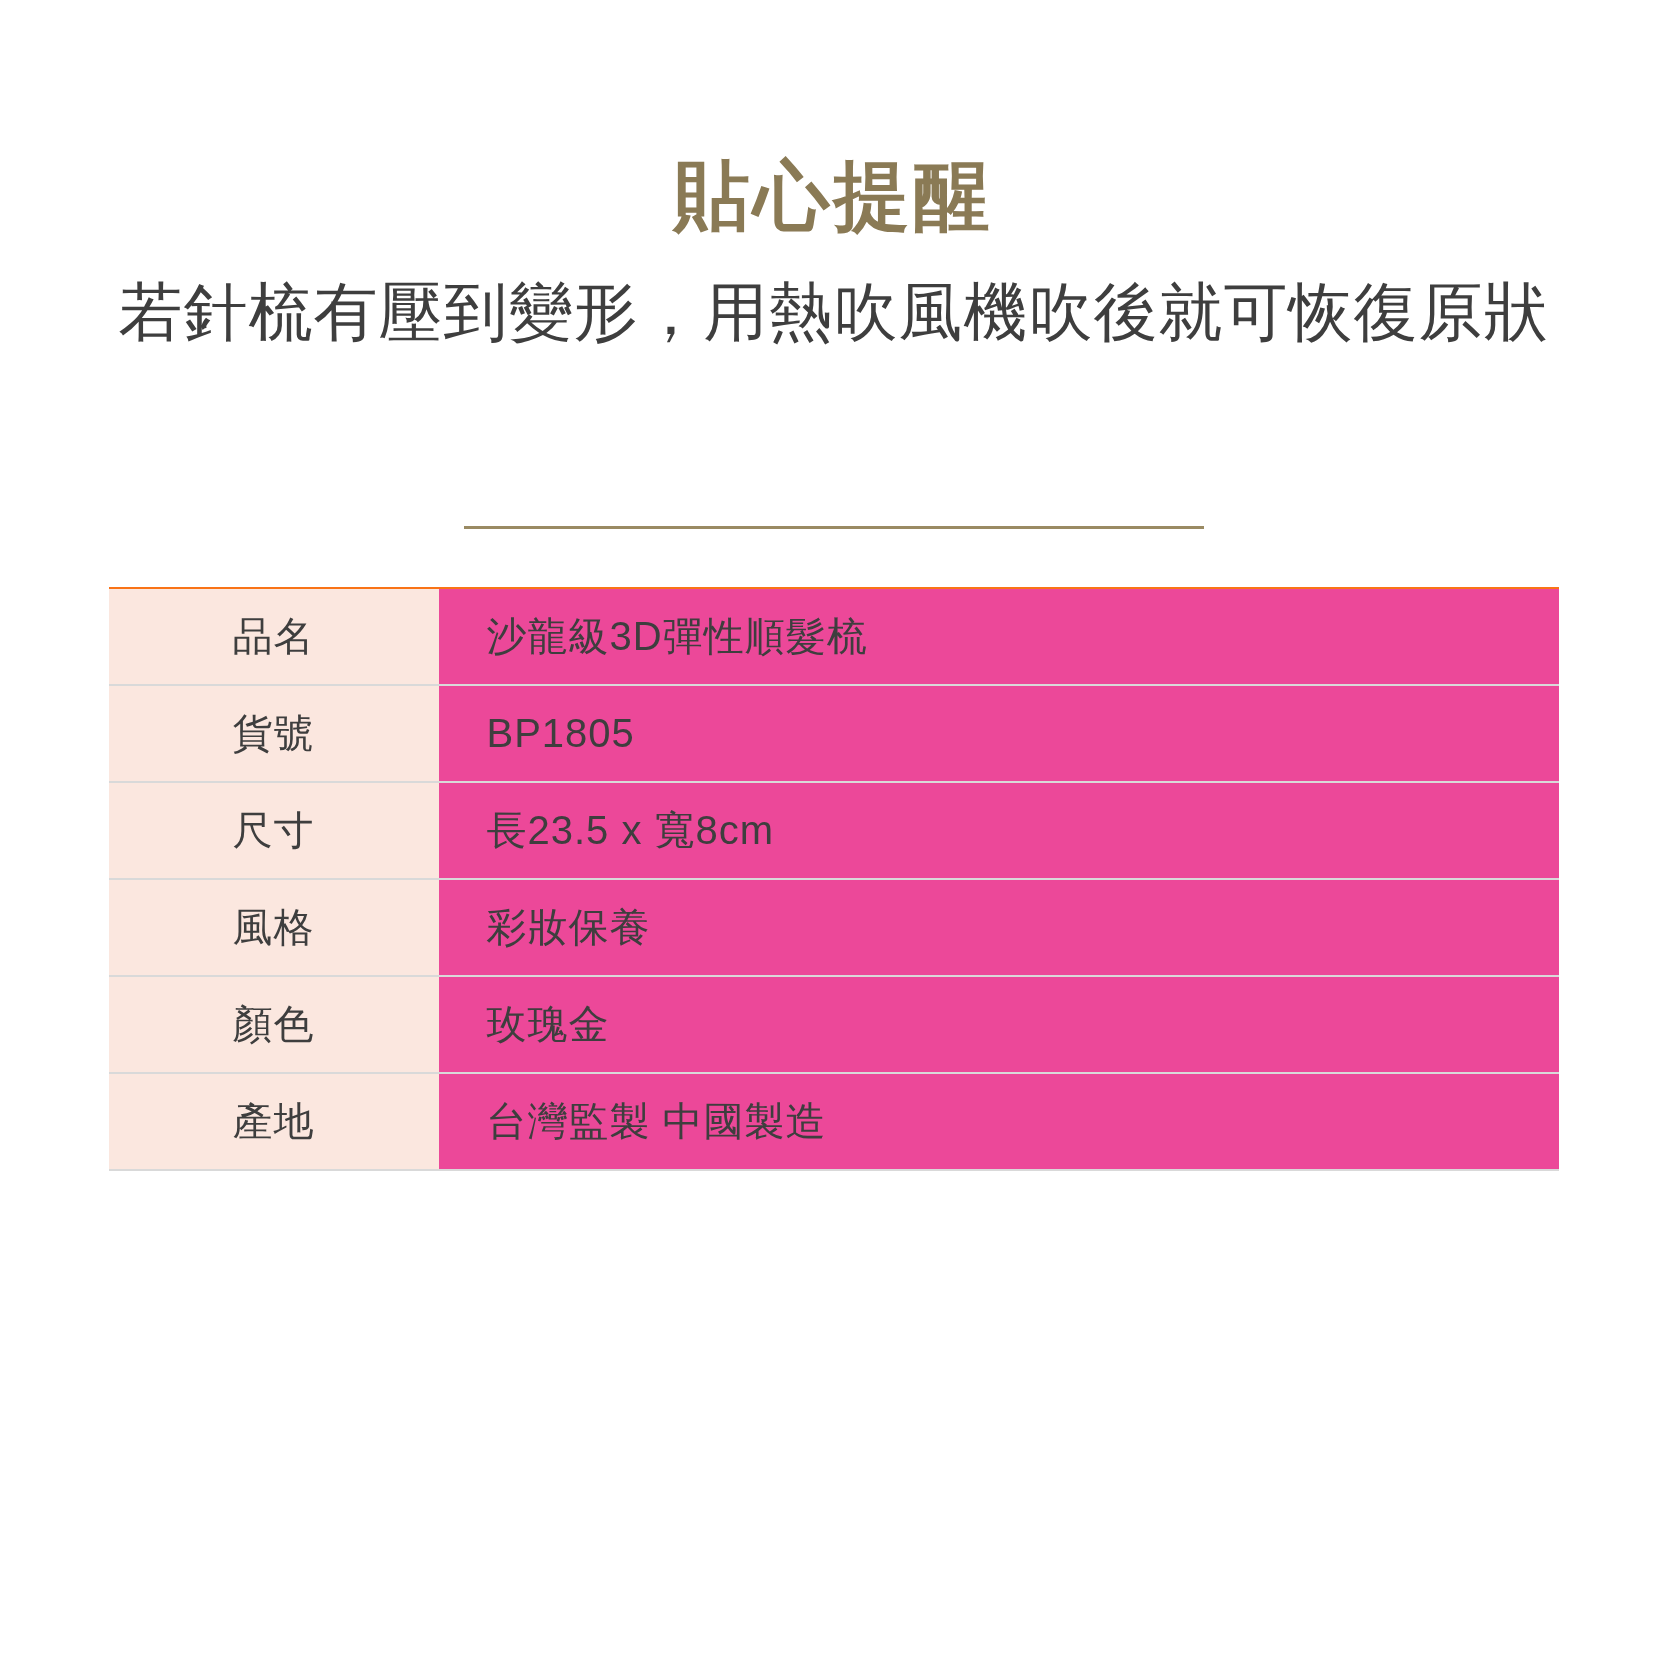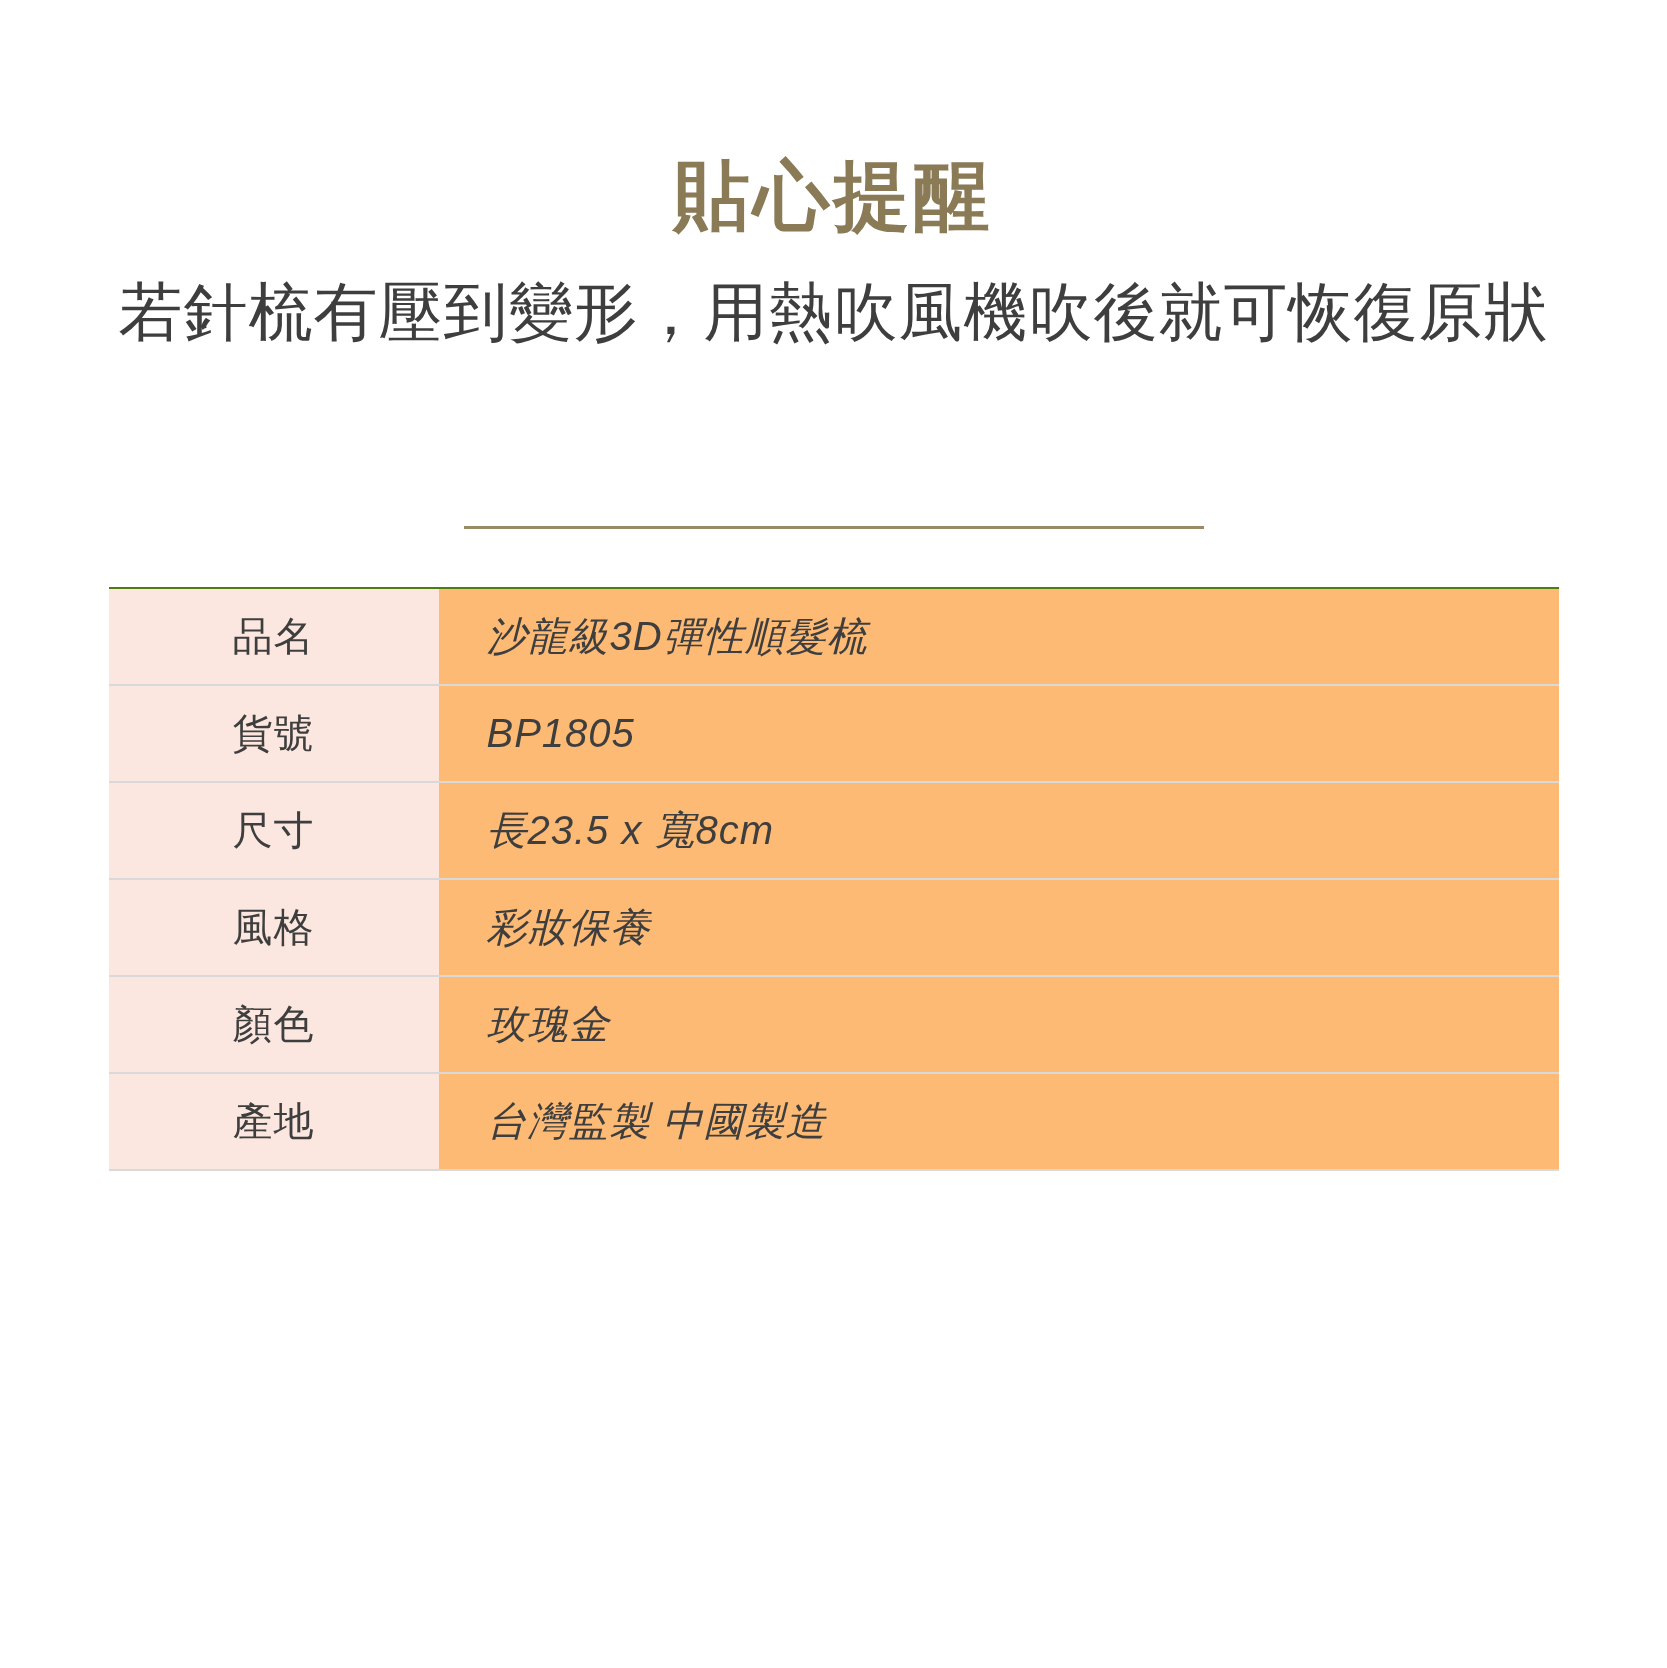--- a/index.html
+++ b/index.html
@@ -76,37 +76,36 @@
   }
   table.spec-table {
     width: 100%;
     border-collapse: collapse;
     table-layout: fixed;
   }
   table.spec-table tr {
     height: 97px;
   }
   table.spec-table td {
-    border-top: 2px solid #4d7c0f;
+    border-top: 2px solid #f97316;
     border-bottom: 2px solid #d9d9d9;
     vertical-align: middle;
     font-size: 40px;
     color: #3e3e3e;
     letter-spacing: 1px;
   }
   td.spec-label {
     width: 330px;
     background: #fbe7df;
     text-align: center;
     padding: 0;
   }
   td.spec-value {
     padding-left: 48px;
-    background: #fdba74;
-    font-style: italic;
+    background: #ec4899;
   }
 </style>
 </head>
 <body>
 
 <div class="page">
 
   <section class="notice">
     <h1 class="notice-title">貼心提醒</h1>
     <p class="notice-body">若針梳有壓到變形，用熱吹風機吹後就可恢復原狀</p>

